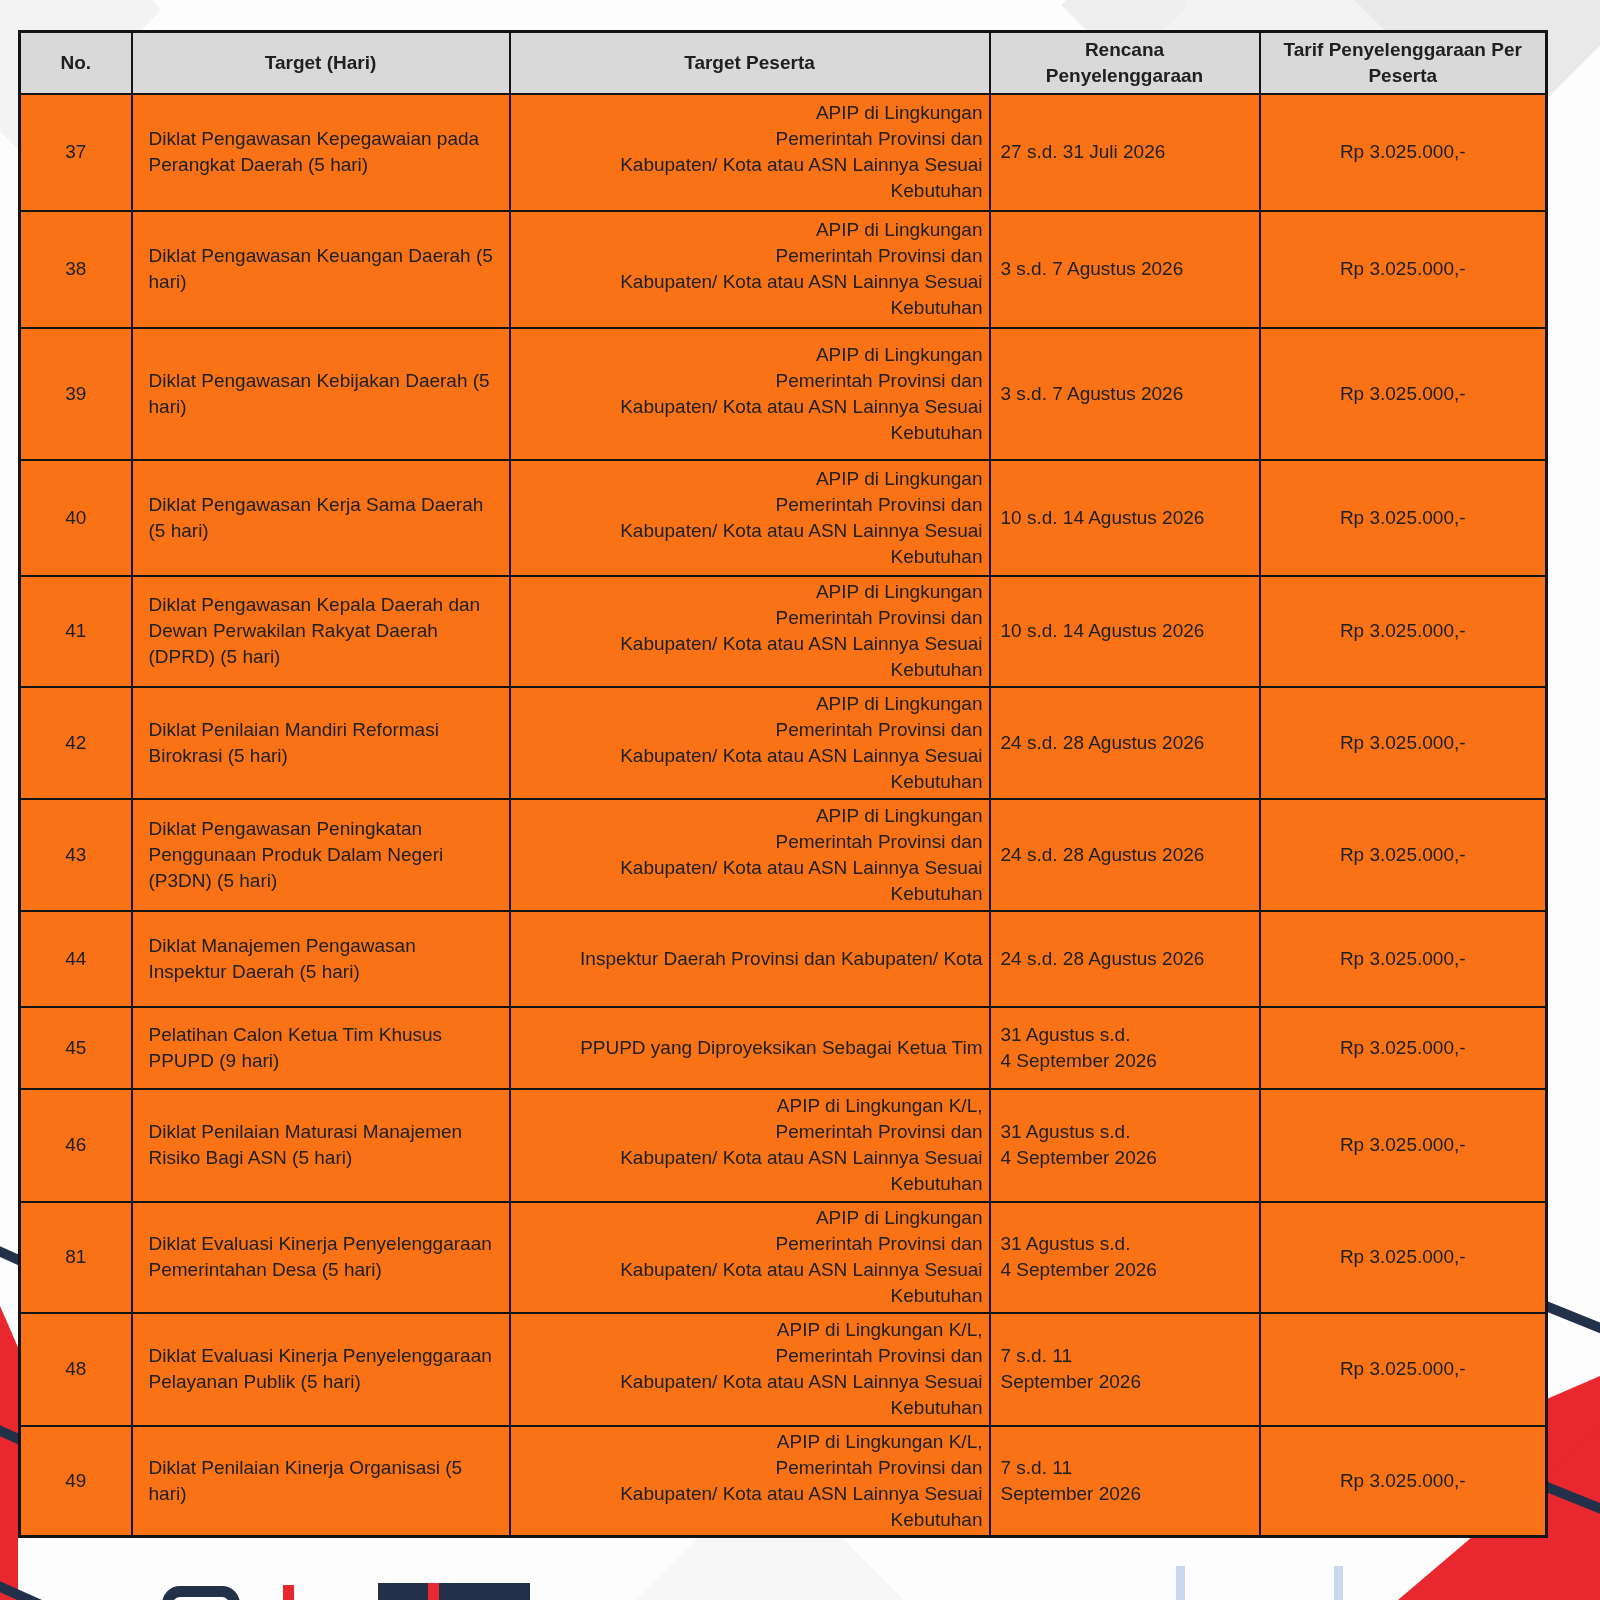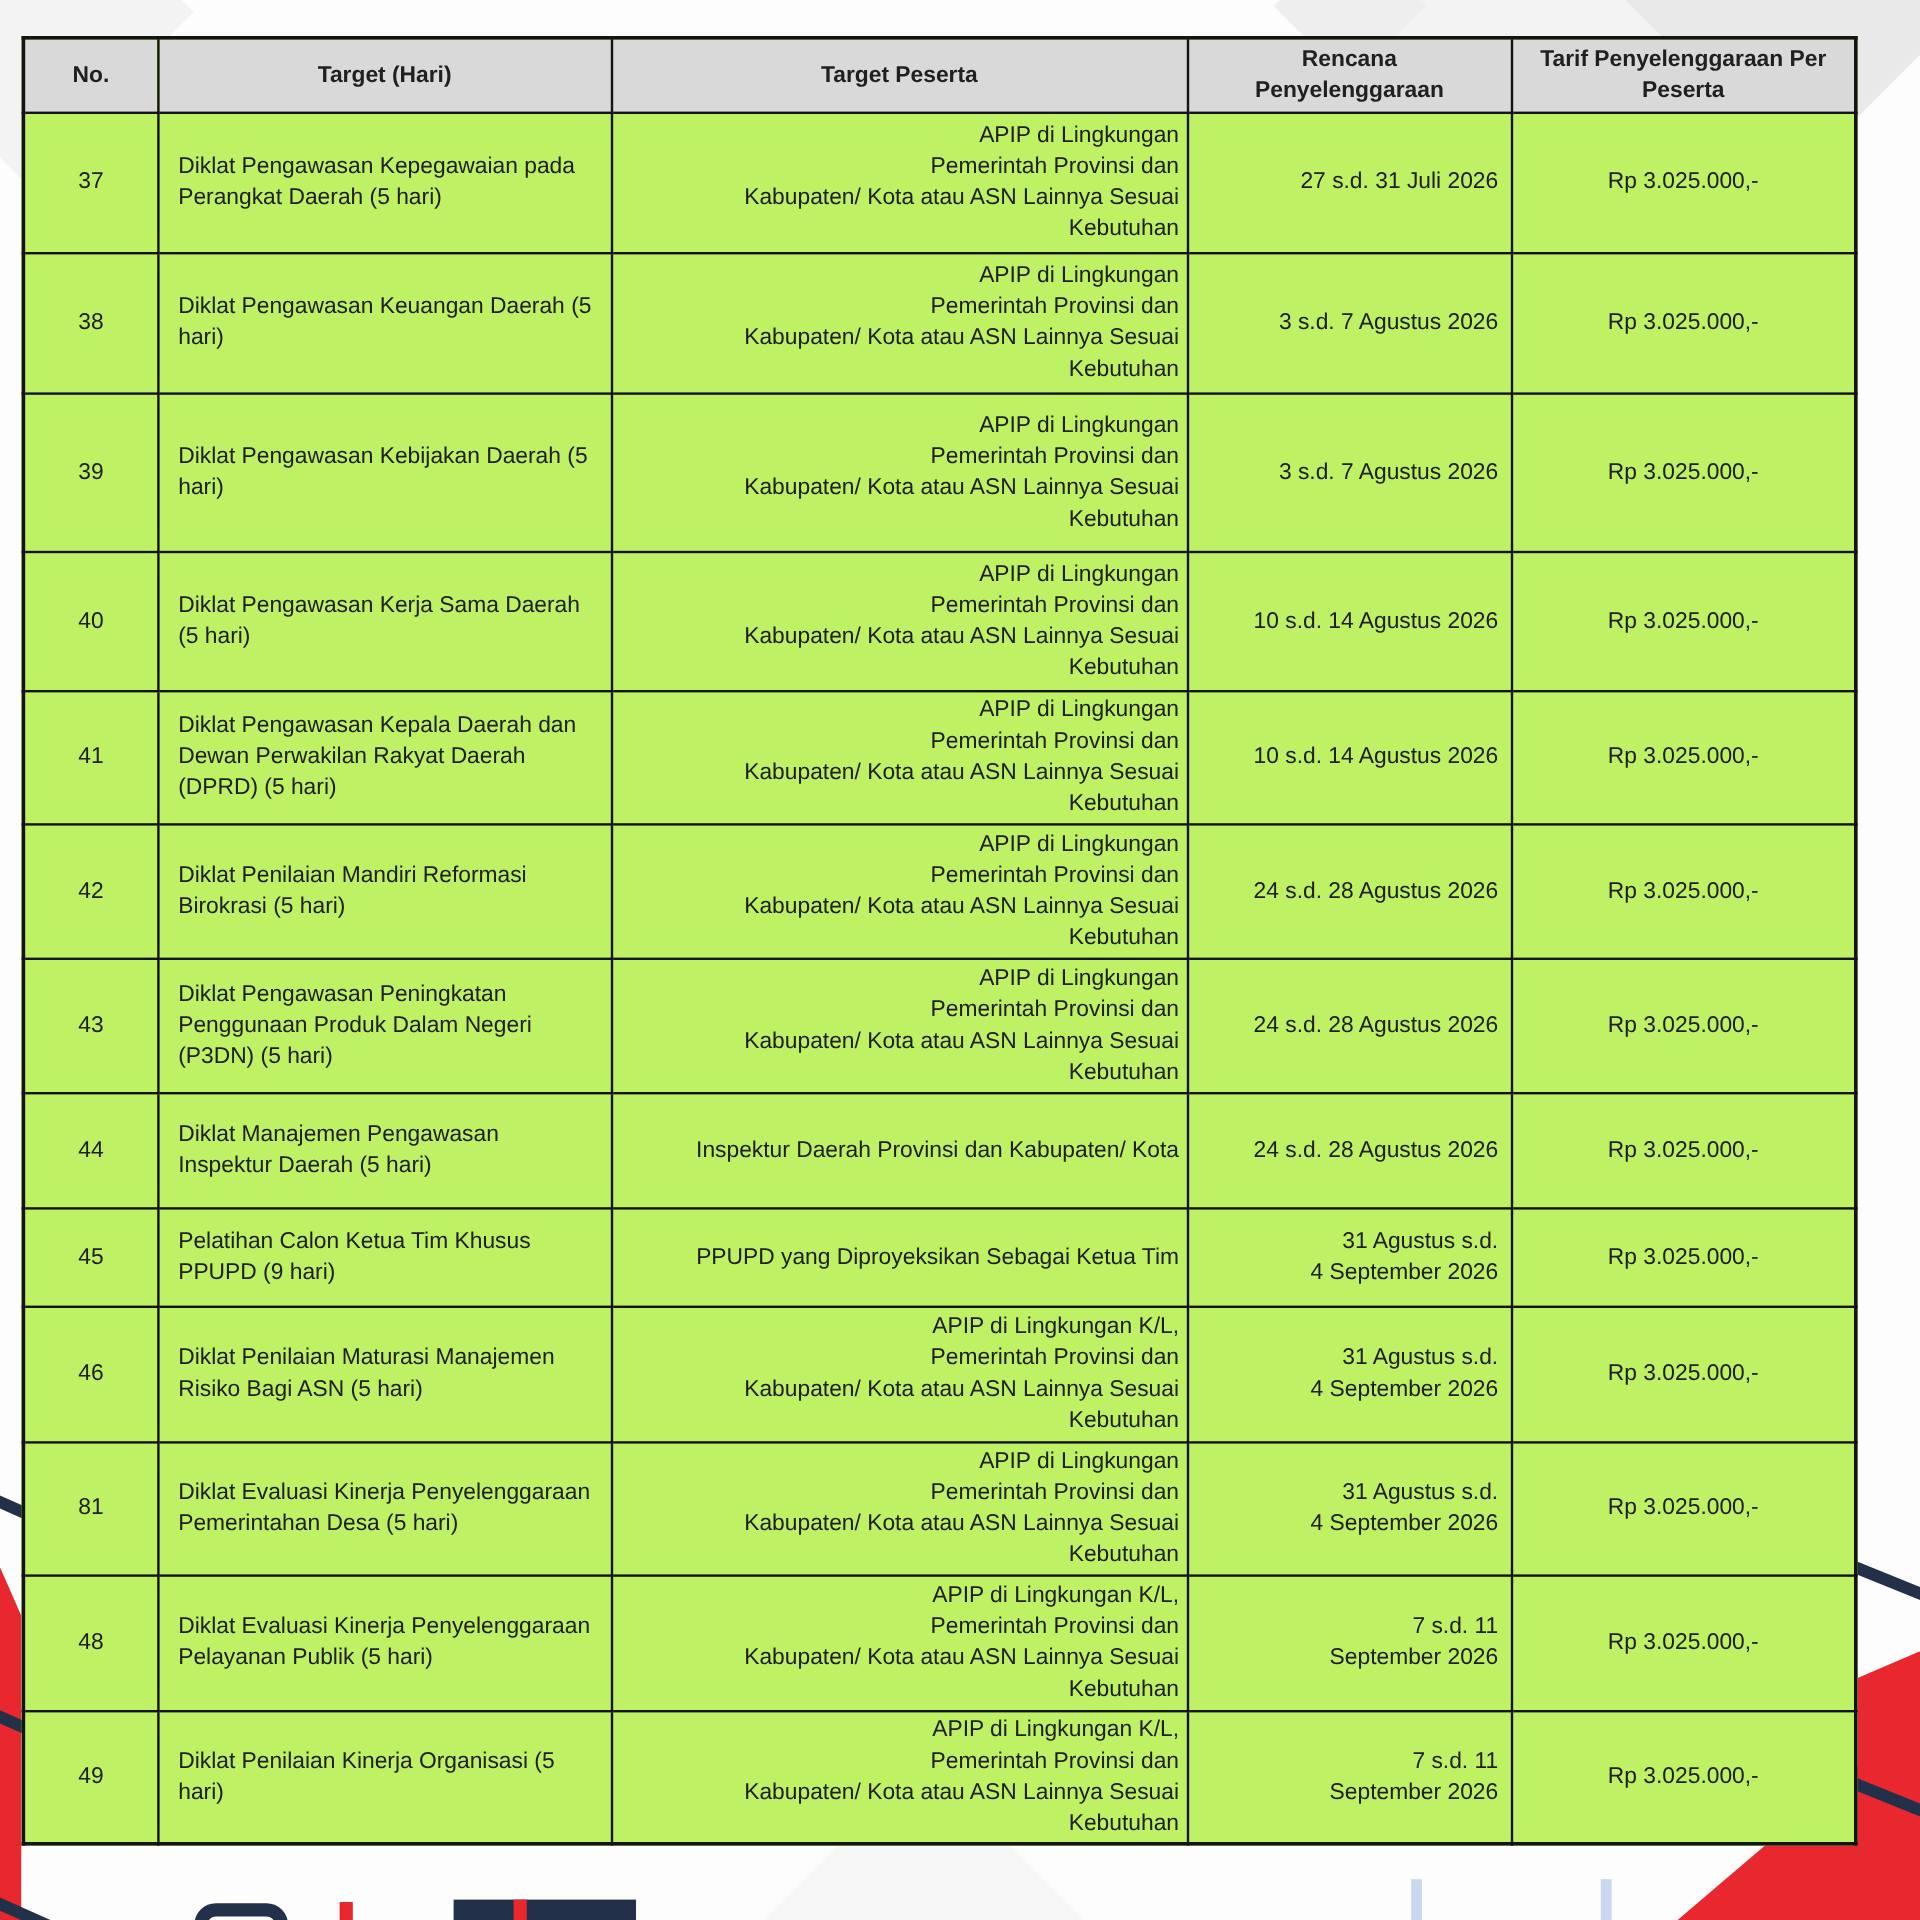--- a/index.html
+++ b/index.html
@@ -37,21 +37,21 @@
   .decor-rounded-outline { left:162px; top:1586px; width:78px; height:60px; border:11px solid var(--navy); border-radius:18px; background:transparent; }
   .decor-red-stripe-b1 { left:283px; top:1585px; width:11px; height:15px; background:var(--red); }
   .decor-navy-block-b1 { left:378px; top:1583px; width:152px; height:17px; background:var(--navy); }
   .decor-red-stripe-b2 { left:428px; top:1583px; width:11px; height:17px; background:var(--red); }
   .decor-blue-line-b1 { left:1176px; top:1566px; width:9px; height:34px; background:var(--lightblue); }
   .decor-blue-line-b2 { left:1334px; top:1566px; width:9px; height:34px; background:var(--lightblue); }
 
   
   table.schedule {
     position:absolute; left:18px; top:30px; width:1527px;
-    border-collapse:collapse; background:#bef264;
+    border-collapse:collapse; background:#f97316;
     border:3px solid #141414;
     table-layout:fixed;
   }
   .schedule th, .schedule td {
     border:2px solid #141414;
     font-size:19px;
     line-height:26px;
     vertical-align:middle;
     overflow:hidden;
   }
@@ -60,21 +60,21 @@
     background:var(--headerbg);
     font-weight:bold;
     text-align:center;
     white-space:pre-line;
     padding:2px 6px;
   }
   .schedule td { padding:2px 10px; }
   td.c-no   { text-align:center; }
   td.c-program { text-align:left; padding-left:16px; padding-right:14px; }
   td.c-target { text-align:right; white-space:pre-line; padding:2px 6px; }
-  td.c-date { text-align:right; white-space:pre-line; }
+  td.c-date { text-align:left; white-space:pre-line; }
   td.c-fee  { text-align:center; }
 
   tbody tr:nth-child(1)  { height:117px; }
   tbody tr:nth-child(2)  { height:117px; }
   tbody tr:nth-child(3)  { height:132px; }
   tbody tr:nth-child(4)  { height:116px; }
   tbody tr:nth-child(5)  { height:111px; }
   tbody tr:nth-child(6)  { height:112px; }
   tbody tr:nth-child(7)  { height:112px; }
   tbody tr:nth-child(8)  { height:96px; }

